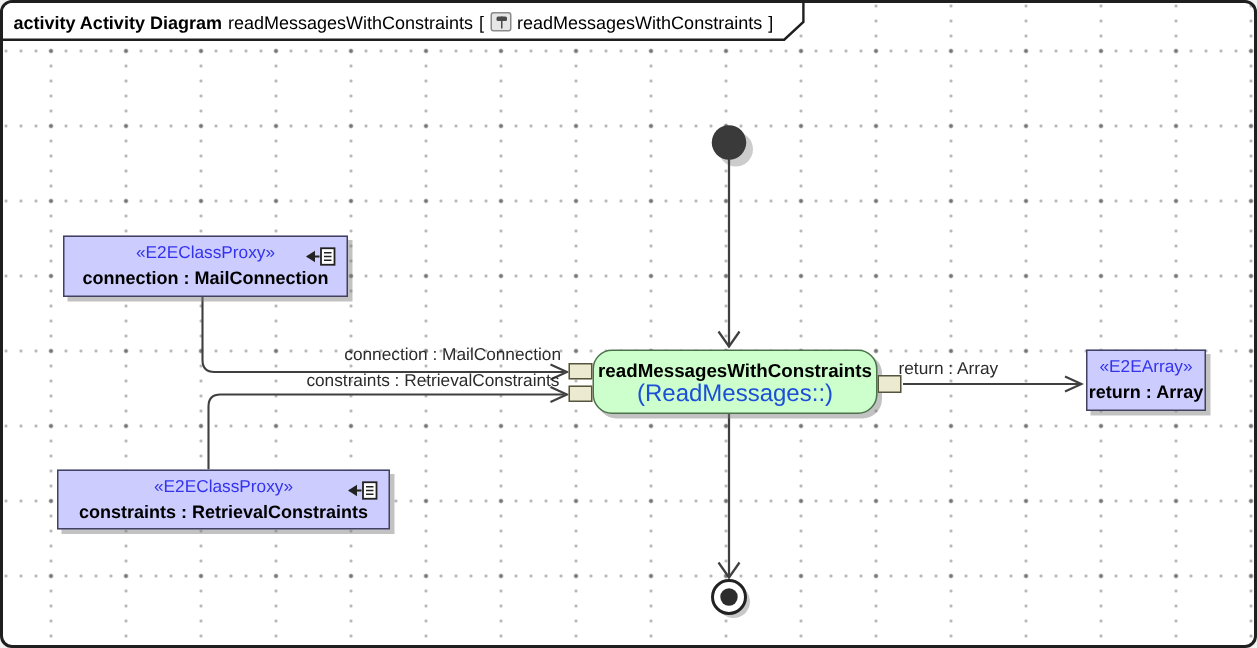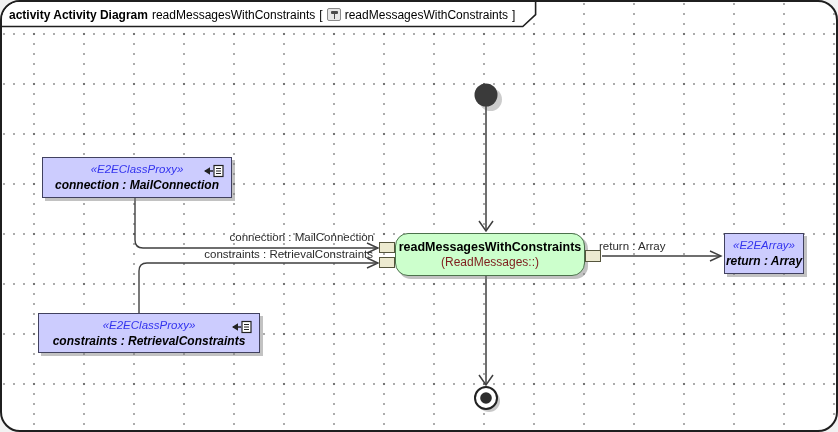--- a/index.html
+++ b/index.html
@@ -10,21 +10,21 @@
     position:relative;
     width:838px;height:432px;
     background-color:#ffffff;
     background-image:
       radial-gradient(circle, rgba(110,110,110,.85) 1.1px, transparent 1.6px),
       radial-gradient(circle, rgba(135,135,135,.7) .7px, transparent 1.1px),
       radial-gradient(circle, rgba(135,135,135,.7) .7px, transparent 1.1px);
     background-size:50px 50px, 10px 50px, 50px 10px;
     background-position:7px 7px,7px 7px,7px 7px;
     border:2px solid #1f1f1f;
-    border-radius:20px;
+    border-radius:8px;
     overflow:hidden;
   }
 
   
   .tab{position:absolute;left:0;top:0;width:540px;height:27px;}
   .tab svg{position:absolute;left:0;top:0;}
   .tab-text{
     position:absolute;left:7px;top:4px;height:17px;
     font-size:12px;color:#000;white-space:nowrap;display:flex;align-items:center;gap:4px;
   }
@@ -44,40 +44,40 @@
   
   .edge-layer{position:absolute;left:0;top:0;width:834px;height:428px;}
 
   
   .node{
     position:absolute;
     border:1px solid #41415f;
     background:#ccccfe;
     box-shadow:3px 3px 0 rgba(120,120,120,.45);
     display:flex;flex-direction:column;justify-content:center;
-    text-align:center;padding:2px 0;font-style:italic;
+    text-align:center;padding:2px 0;
   }
   .stereotype{color:#3333ee;font-size:11.5px;line-height:15px;}
   .node-label{color:#000;font-weight:bold;font-size:12px;line-height:16px;white-space:nowrap;}
 
   .proxy-connection{left:40px;top:155px;width:190px;height:41px;}
   .proxy-constraints{left:36px;top:311px;width:222px;height:40px;}
   .array-return{left:722px;top:231px;width:80px;height:41px;}
 
   .proxy-icon{position:absolute;right:6px;top:6px;width:22px;height:14px;}
 
   
   .action{
     position:absolute;left:393px;top:231px;width:190px;height:43px;
     background:#ccffcc;border:1.5px solid #4c724c;border-radius:13px;
     box-shadow:3px 3px 0 rgba(120,120,120,.45);
     display:flex;flex-direction:column;justify-content:center;text-align:center;
   }
   .action-title{font-weight:bold;font-size:12.5px;color:#000;line-height:16px;}
-  .action-sub{font-size:12px;color:#7f1d1d;line-height:15px;}
+  .action-sub{font-size:16px;color:#1d4ed8;line-height:15px;}
 
   
   .pin{
     position:absolute;width:16px;height:11px;
     background:#ecead0;border:1px solid #55553d;
   }
   .pin-connection{left:377px;top:240px;}
   .pin-constraints{left:377px;top:255px;}
   .pin-return{left:583px;top:248px;height:12px;}
 

